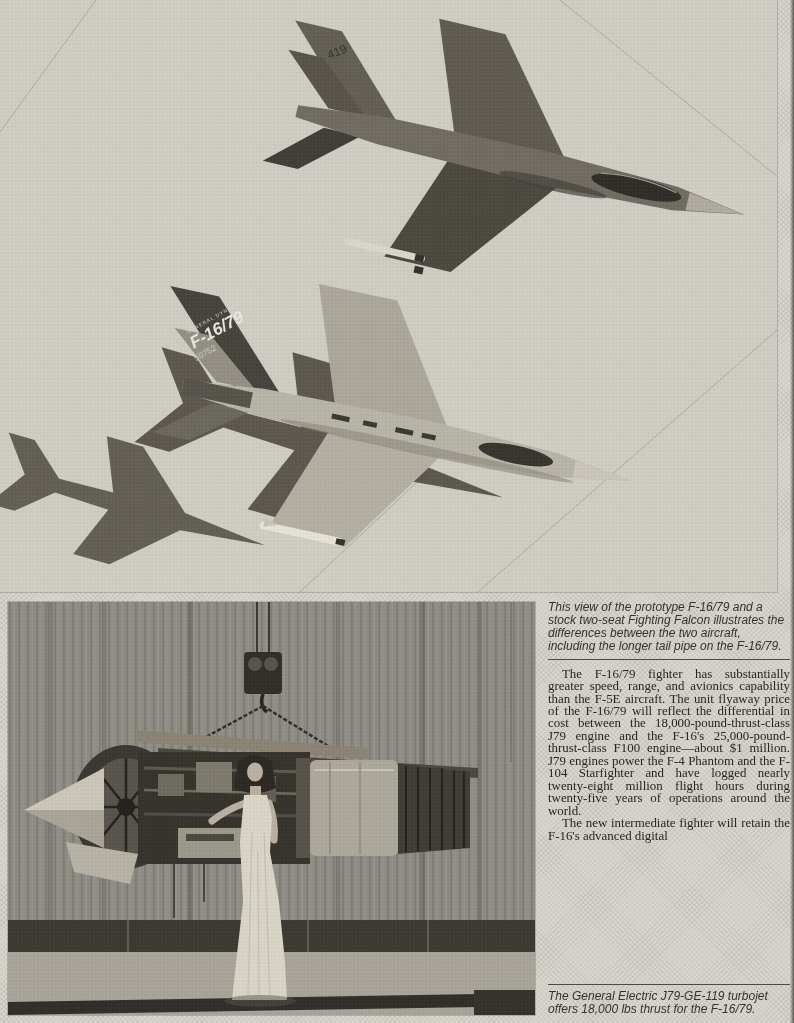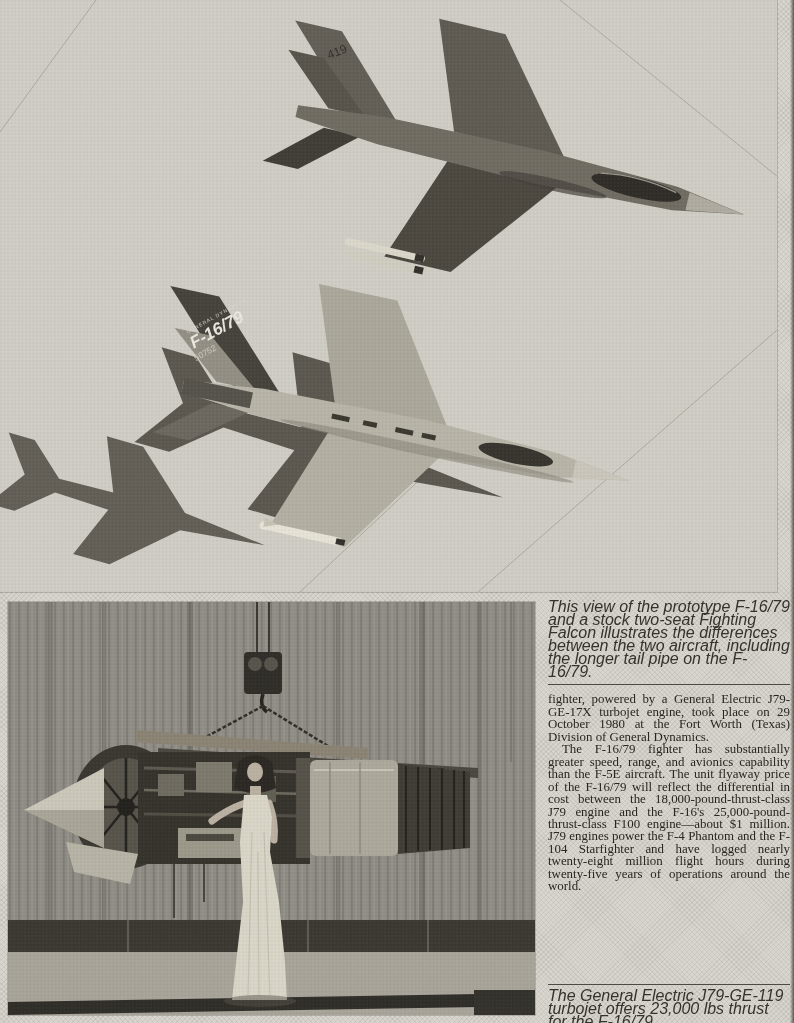--- a/index.html
+++ b/index.html
@@ -16,21 +16,21 @@
     background:linear-gradient(to left, rgba(25,23,20,.65), rgba(25,23,20,0));
     pointer-events:none;
   }
   figure{margin:0;padding:0;position:absolute;box-shadow:0 0 0 1px rgba(70,66,58,.25);}
   .top-photo{left:0;top:0;width:777px;height:592px;}
   .bottom-photo{left:8px;top:602px;width:527px;height:413px;}
   svg{display:block;}
   .right-col{position:absolute;left:548px;top:601px;width:242px;color:#2b2925;}
   .caption{
     font-family:"Liberation Sans",sans-serif;font-style:italic;
-    font-size:16px;line-height:12.9px;color:#33322d;margin:0;
+    font-size:12px;line-height:12.9px;color:#33322d;margin:0;
   }
   .rule{border:none;border-top:1.6px solid #4d4a44;margin:6px 0 0 0;width:100%;}
   .article{
     margin-top:8px;font-family:"Liberation Serif",serif;
     font-size:12.9px;line-height:12.45px;color:#282622;text-align:justify;
   }
   .article p{margin:0;}
   .article p.indent{text-indent:14px;font-family:Liberation Serif, serif;}
   .bottom-cap{position:absolute;left:548px;top:984px;width:242px;}
   .bottom-cap .rule{margin:0 0 5px 0;}
@@ -230,23 +230,23 @@
       </g>
 
       <rect x="0" y="0" width="527" height="413" fill="url(#dots2)"></rect>
     </svg>
   </figure>
 
   <aside class="right-col">
     <p class="caption">This view of the prototype F-16/79 and a stock two-seat Fighting Falcon illustrates the differences between the two aircraft, including the longer tail pipe on the F-16/79.</p>
     <hr class="rule">
     <div class="article">
-      <p>fighter, powered by a General Electric J79-GE-17X turbojet engine, took place on 29 October 1980 at the Fort Worth (Texas) Division of General Dynamics.</p>
       <p class="indent">The F-16/79 fighter has substantially greater speed, range, and avionics capability than the F-5E aircraft. The unit flyaway price of the F-16/79 will reflect the differential in cost between the 18,000-pound-thrust-class J79 engine and the F-16's 25,000-pound-thrust-class F100 engine—about $1 million. J79 engines power the F-4 Phantom and the F-104 Starfighter and have logged nearly twenty-eight million flight hours during twenty-five years of operations around the world.</p>
+      <p class="indent">The new intermediate fighter will retain the F-16's advanced digital</p>
     </div>
   </aside>
 
   <div class="bottom-cap">
     <hr class="rule">
-    <p class="caption">The General Electric J79-GE-119 turbojet offers 23,000 lbs thrust for the F-16/79.</p>
+    <p class="caption">The General Electric J79-GE-119 turbojet offers 18,000 lbs thrust for the F-16/79.</p>
   </div>
 
 </div>
 
 </body></html>

